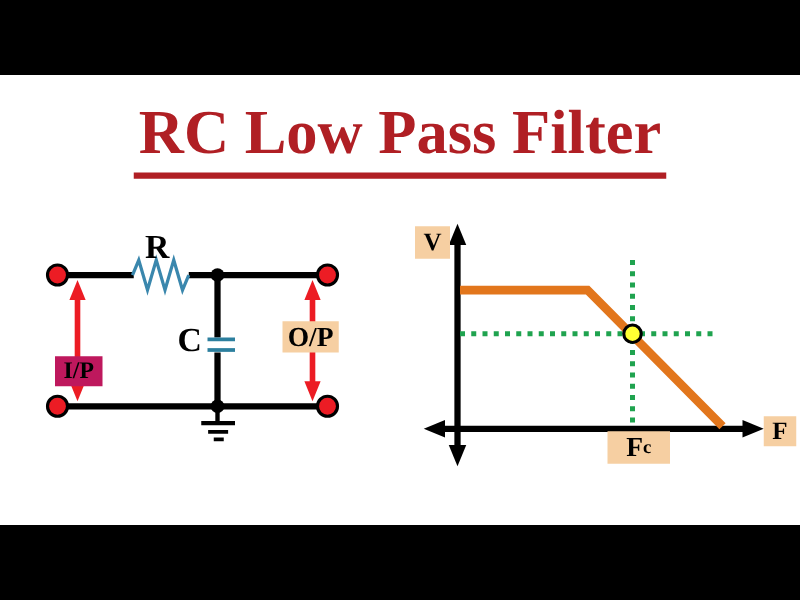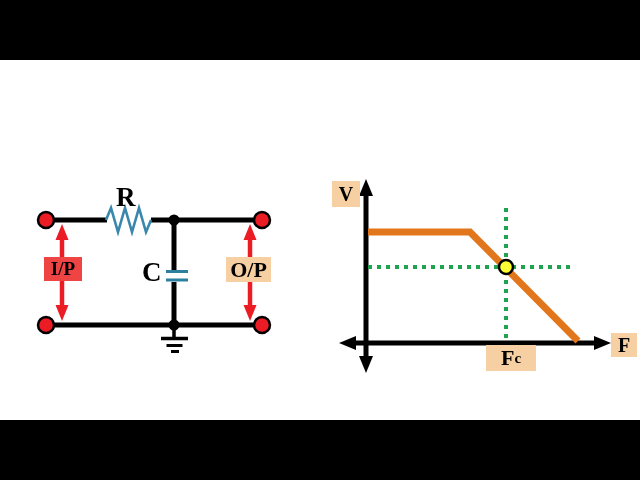--- a/index.html
+++ b/index.html
@@ -40,20 +40,23 @@
 </style>
 </head>
 <body>
 
 <div class="frame">
   <div class="bar bar-top"></div>
   <div class="bar bar-bottom"></div>
 
   <div class="content">
 
+    <div class="title-wrap">
+      <h1 class="title" style="color: rgb(176, 31, 36);">RC Low Pass Filter</h1>
+    </div>
 
     <svg class="diagram" viewBox="0 0 640 360">
 
       <line x1="46" y1="160" x2="107" y2="160" stroke="#000" stroke-width="5"></line>
       <line x1="151" y1="160" x2="262" y2="160" stroke="#000" stroke-width="5"></line>
 
       <line x1="46" y1="265" x2="262" y2="265" stroke="#000" stroke-width="5"></line>
 
       <path d="M106,160 L111,148 L118,172 L125,148 L132,172 L139,148 L146,172 L151,160" fill="none" stroke-width="2.6" stroke="#3A87AD"></path>
 
@@ -96,21 +99,21 @@
       <line x1="506" y1="148" x2="506" y2="281" stroke-width="4" stroke-dasharray="4 5" stroke="#1FA34F"></line>
 
       <path d="M368,172 L470,172 L578,281" fill="none" stroke-width="7" stroke="#E2761C"></path>
 
       <circle cx="506" cy="207" r="7" stroke="#000" stroke-width="2.5" fill="#FFFF33"></circle>
     </svg>
 
     <div class="lbl lbl-r">R</div>
     <div class="lbl lbl-c">C</div>
 
-    <div class="tag tag-ip" style="background-color: #ef4444;">I/P</div>
+    <div class="tag tag-ip" style="background-color: #be185d; margin-top: 28px;">I/P</div>
     <div class="tag tag-op" style="background-color: rgb(246, 207, 162);">O/P</div>
 
     <div class="tag tag-v" style="background-color: rgb(246, 207, 162);">V</div>
     <div class="tag tag-f" style="background-color: rgb(246, 207, 162);">F</div>
     <div class="tag tag-fc" style="background-color: rgb(246, 207, 162);">
       <span>F</span>
         <span class="sub">c</span>
     </div>
 
   </div>

